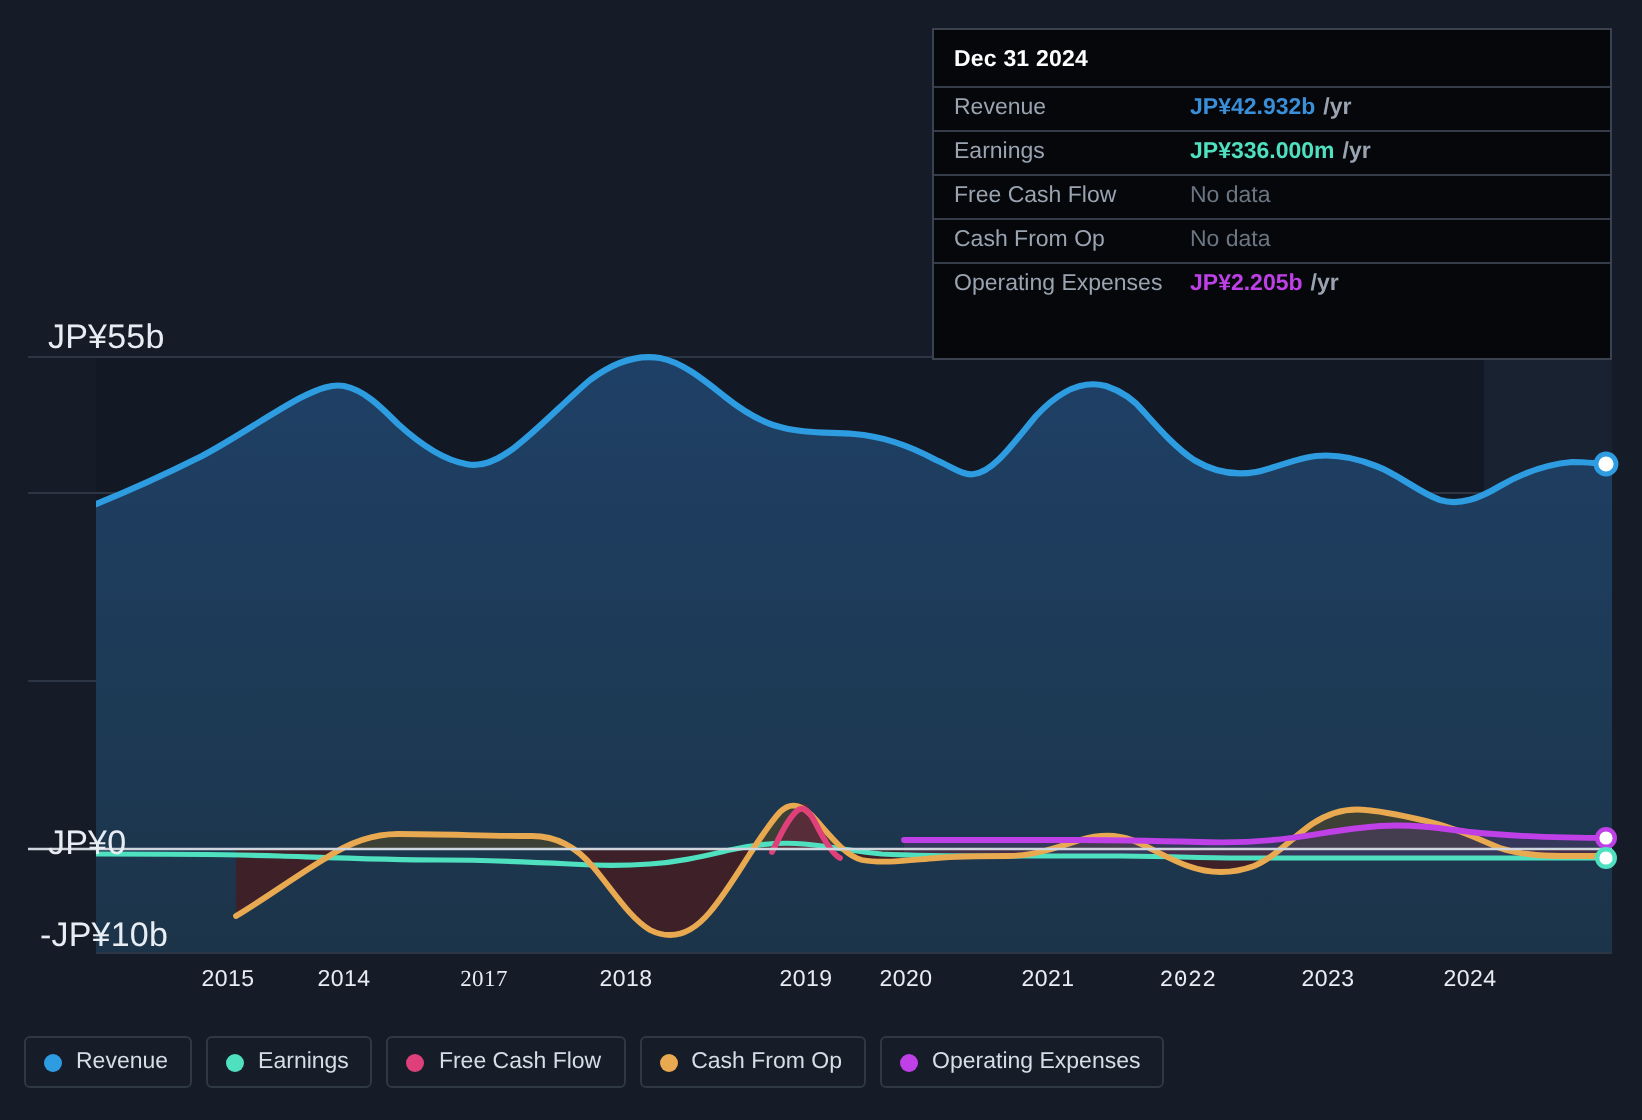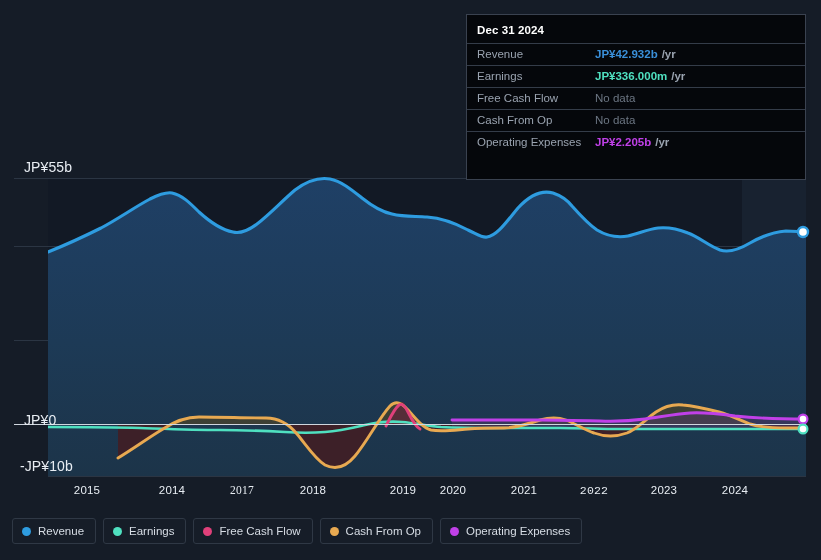--- a/index.html
+++ b/index.html
@@ -29,21 +29,21 @@
     left: 0;
     top: 0;
     width: 821px;
     height: 560px;
     display: block;
   }
 
   
   .axis-label {
     position: absolute;
-    font-size: 14px;
+    font-size: 17px;
     color: #e8edf3;
     white-space: nowrap;
     letter-spacing: 0.1px;
   }
   .x-tick {
     position: absolute;
     font-size: 11.5px;
     color: #e8edf3;
     transform: translateX(-50%);
     white-space: nowrap;
@@ -333,21 +333,21 @@
       <circle cx="803" cy="232" r="5" fill="#ffffff" stroke="#2e9ce0" stroke-width="2.4"></circle>
       <circle cx="803" cy="419" r="4.4" fill="#ffffff" stroke="#c040e8" stroke-width="2.2"></circle>
       <circle cx="803" cy="429" r="4.4" fill="#ffffff" stroke="#4fe0c0" stroke-width="2.2"></circle>
     </g>
   </svg>
 
   <div class="axis-label" style="left:24px; top:159px;">JP¥55b</div>
   <div class="axis-label" style="left:24px; top:412px;">JP¥0</div>
   <div class="axis-label" style="left:20px; top:458px;">-JP¥10b</div>
 
-  <div class="x-tick" style="left:87px; top:484px;">2015</div>
+  <div class="x-tick" style="left:114px; top:484px;">2015</div>
   <div class="x-tick" style="left:172px; top:484px;">2014</div>
   <div class="x-tick" style="left:242px; top:484px;font-family:Liberation Serif, serif;">2017</div>
   <div class="x-tick" style="left:313px; top:484px;">2018</div>
   <div class="x-tick" style="left:383px; top:484px;margin-left:20px;">2019</div>
   <div class="x-tick" style="left:453px; top:484px;">2020</div>
   <div class="x-tick" style="left:524px; top:484px;">2021</div>
   <div class="x-tick" style="left:594px; top:484px;font-family:Liberation Mono, monospace;">2022</div>
   <div class="x-tick" style="left:664px; top:484px;">2023</div>
   <div class="x-tick" style="left:735px; top:484px;">2024</div>
 

